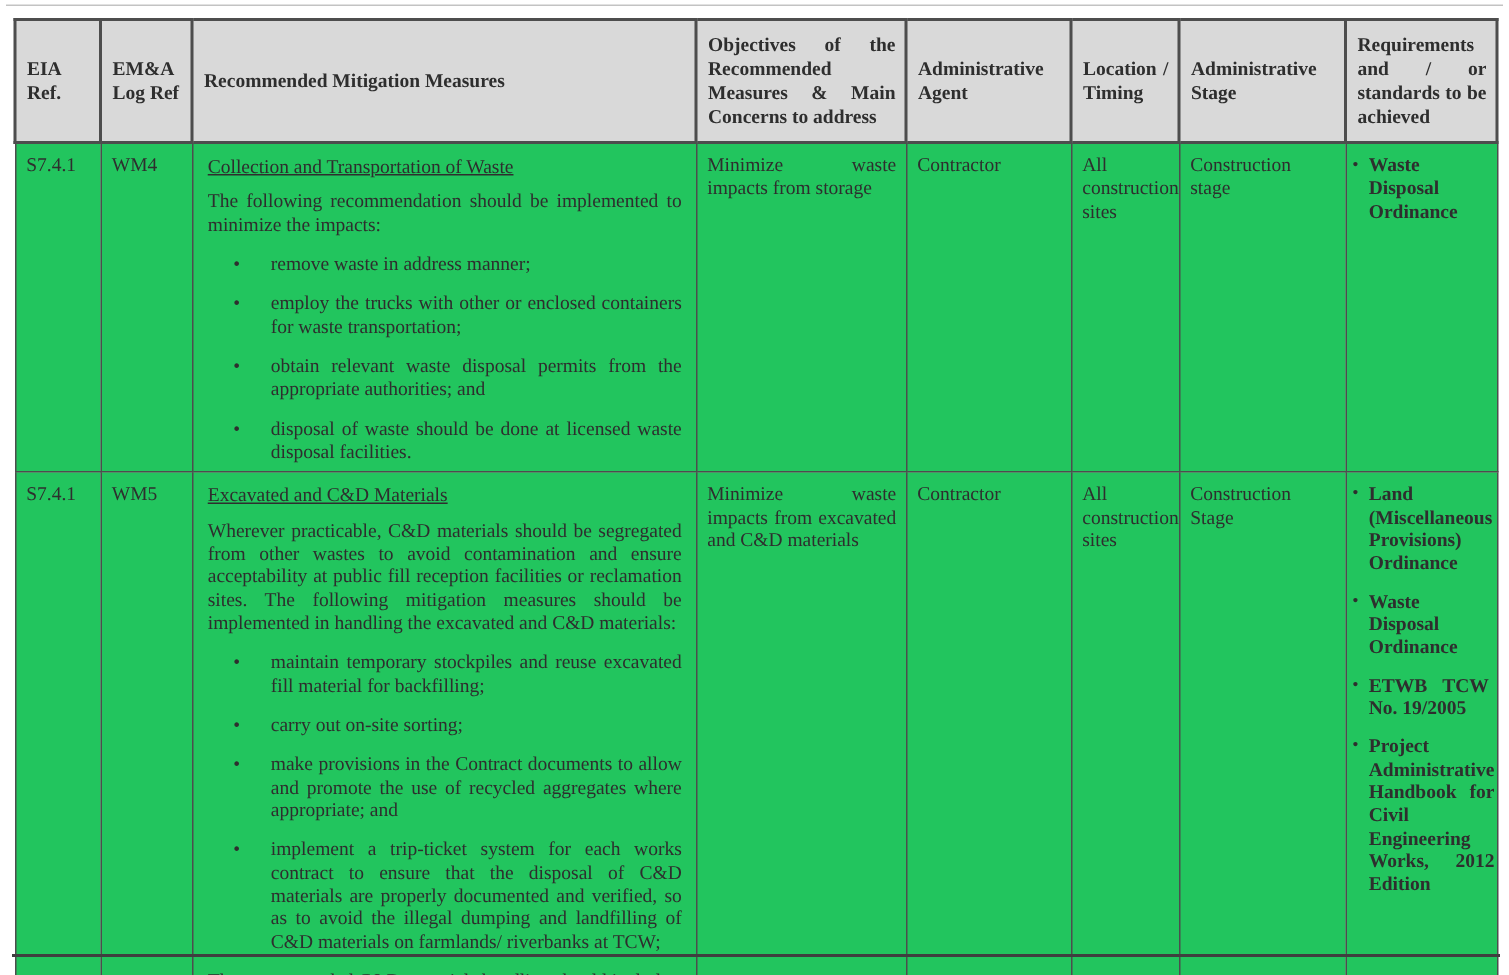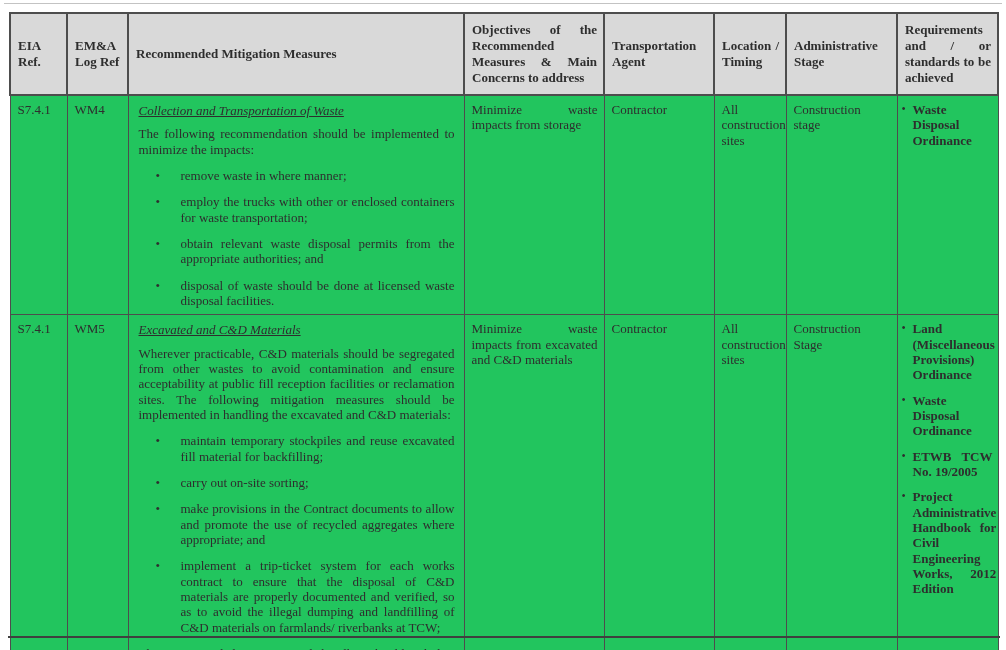--- a/index.html
+++ b/index.html
@@ -17,21 +17,21 @@
   th{
     background:#d9d9d9;font-weight:bold;font-size:13px;line-height:1.22;
     vertical-align:middle;text-align:left;padding:5px 6px 5px 7px;border-width:2px;margin-left:28px;
   }
   th.justify{text-align:justify;}
   thead tr{height:82px;}
   td{vertical-align:top;font-size:13px;line-height:1.18;padding:6px 6px 6px 7px;background:#22c55e;}
   tr.row-wm4{height:208px;}
   tr.row-wm5{height:372px;}
   .measure-cell{padding:7px 9px 6px 10px;}
-  .measure-title{text-decoration:underline;margin:0 0 8px 0;font-style:italic;}
+  .measure-title{text-decoration:underline;margin:0 0 8px 0;}
   .measure-intro,.measure-outro{text-align:justify;margin:0;}
   .measure-outro{margin-top:11px;}
   .m-bullet{display:flex;margin-top:11px;}
   .m-bullet .bm{flex:0 0 42px;padding-left:17px;box-sizing:border-box;}
   .m-bullet .bt{flex:1;text-align:justify;}
   .obj-cell,.req-cell{text-align:justify;}
   .req-cell{padding:6px 5px 6px 4px;}
   .r-bullet{display:flex;margin:0 0 10px 0;}
   .r-bullet .bm{flex:0 0 11px;font-size:12px;}
   .r-bullet .bt{flex:1;text-align:justify;font-weight:bold;}
@@ -52,36 +52,36 @@
         <col class="c6">
         <col class="c7">
         <col class="c8">
     </colgroup>
     <thead>
       <tr>
         <th>EIA Ref.</th>
         <th>EM&amp;A Log Ref</th>
         <th>Recommended Mitigation Measures</th>
         <th class="justify">Objectives of the Recommended Measures &amp; Main Concerns to address</th>
-        <th>Transportation Agent</th>
+        <th>Administrative Agent</th>
         <th class="justify">Location / Timing</th>
         <th>Administrative Stage</th>
         <th class="justify">Requirements and / or standards to be achieved</th>
       </tr>
     </thead>
     <tbody>
       <tr class="row-wm4">
         <td>S7.4.1</td>
         <td>WM4</td>
         <td class="measure-cell">
           <p class="measure-title">Collection and Transportation of Waste</p>
           <p class="measure-intro">The following recommendation should be implemented to minimize the impacts:</p>
           <div class="m-bullet">
             <span class="bm">•</span>
-            <span class="bt">remove waste in where manner;</span>
+            <span class="bt">remove waste in address manner;</span>
           </div>
           <div class="m-bullet">
             <span class="bm">•</span>
             <span class="bt">employ the trucks with other or enclosed containers for waste transportation;</span>
           </div>
           <div class="m-bullet">
             <span class="bm">•</span>
             <span class="bt">obtain relevant waste disposal permits from the appropriate authorities; and</span>
           </div>
           <div class="m-bullet">

